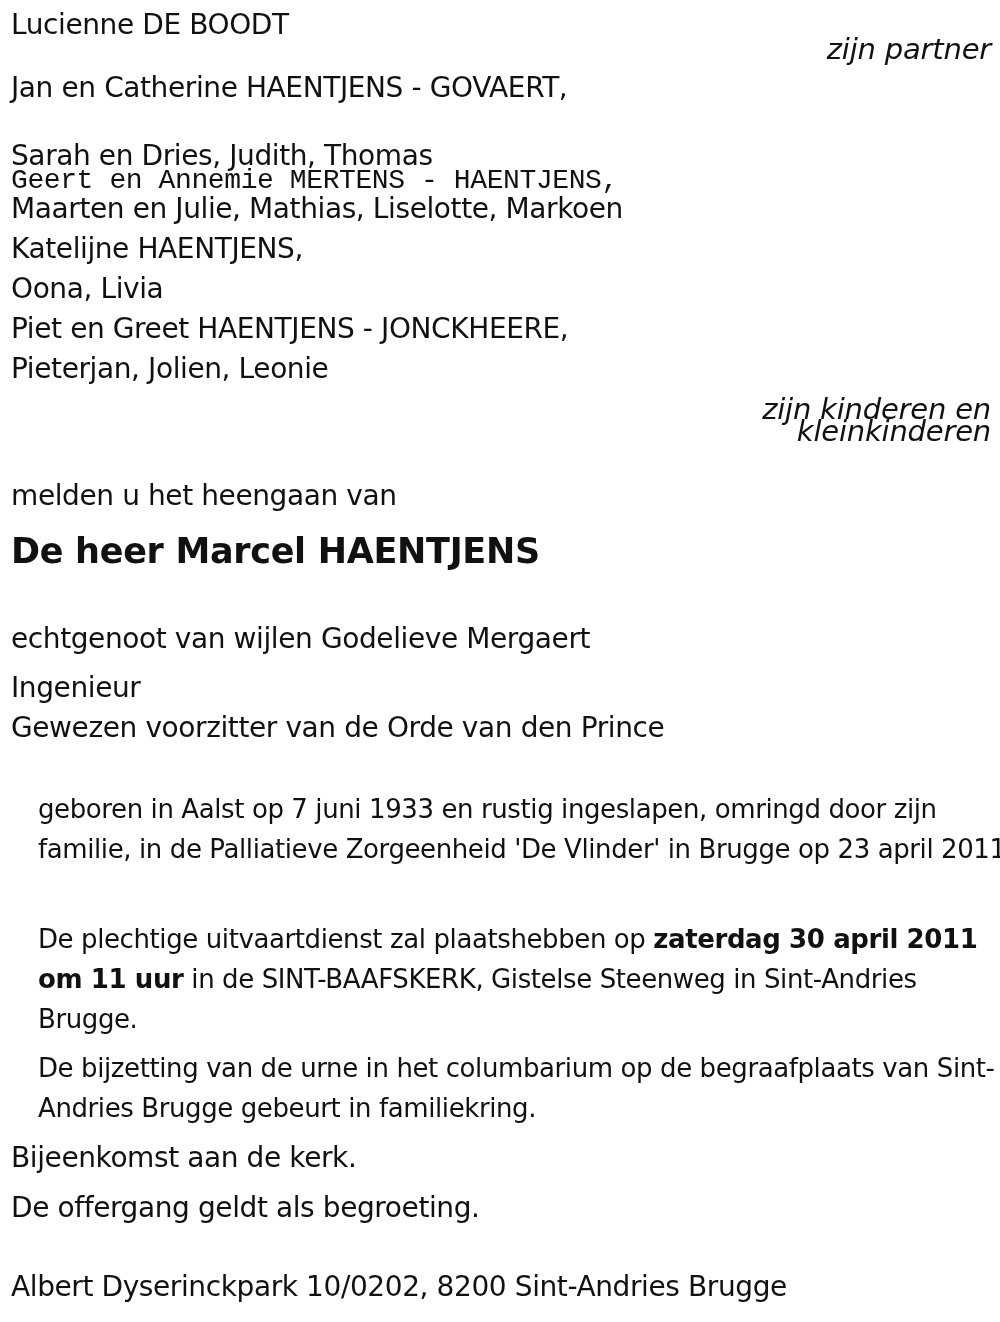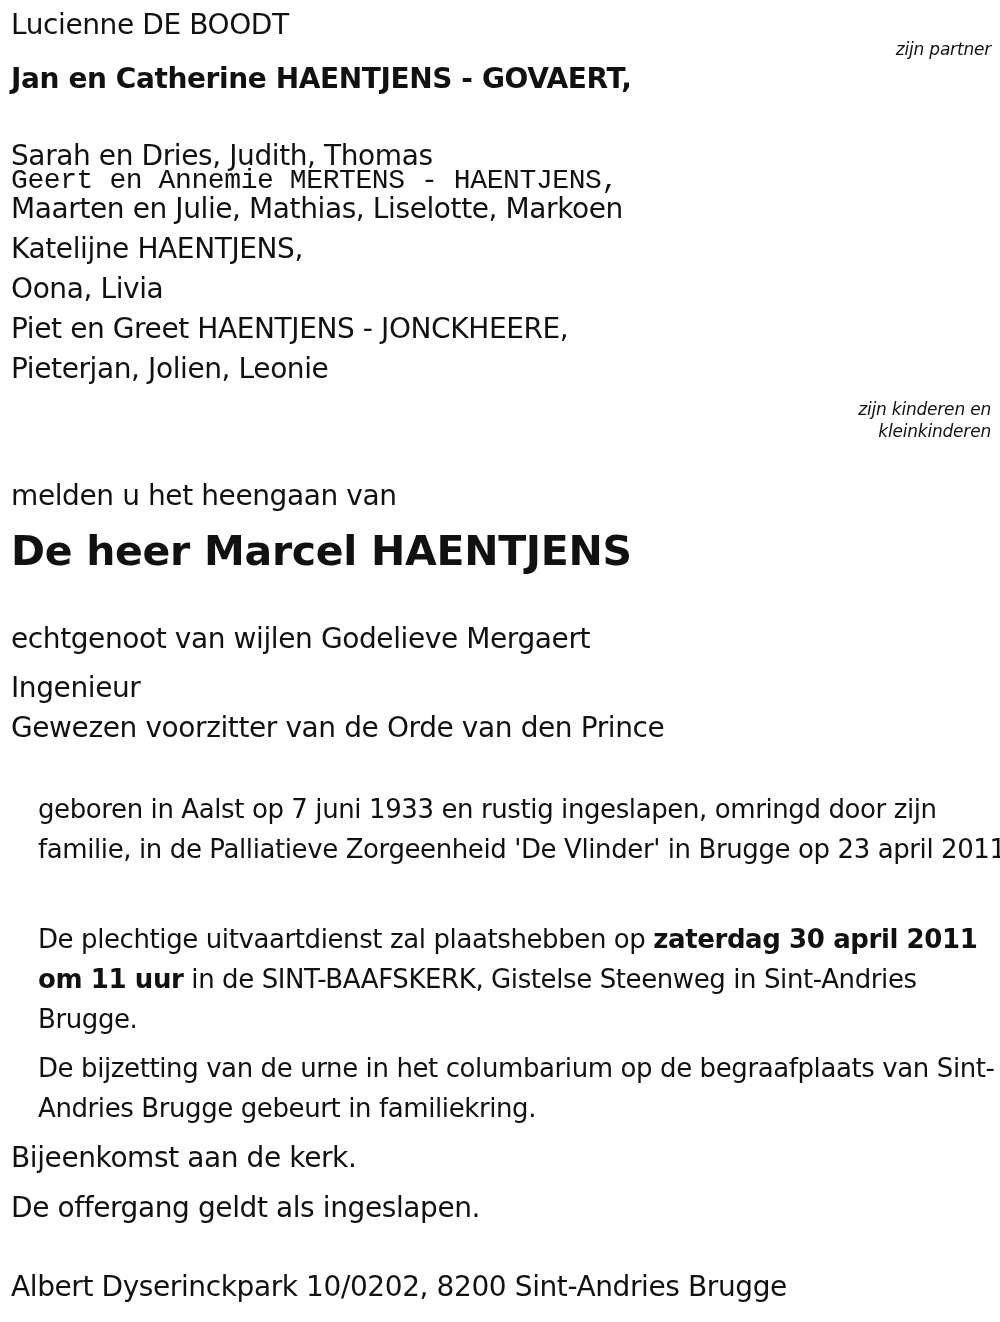--- a/index.html
+++ b/index.html
@@ -28,30 +28,30 @@
       white-space: nowrap;
       line-height: 40px;
       font-size: 28px;
       letter-spacing: -0.4px;
     }
     .right-italic {
       position: absolute;
       right: 0;
       text-align: right;
       font-style: italic;
-      font-size: 17px;
+      font-size: 29px;
       line-height: 34px;
       white-space: nowrap;
       letter-spacing: -0.2px;
     }
     .title {
       position: absolute;
       left: 0;
       font-weight: bold;
-      font-size: 41px;
+      font-size: 35px;
       line-height: 50px;
       white-space: nowrap;
       letter-spacing: -0.3px;
     }
     .para {
       position: absolute;
       left: 0;
       width: 980px;
       line-height: 40px;
       font-size: 26px;
@@ -61,21 +61,21 @@
     .para b { font-weight: bold; }
   </style>
 </head>
 <body>
 
 <div class="page">
 
   <div class="line" style="top:5px;">Lucienne DE BOODT</div>
   <div class="right-italic" style="top:32px;">zijn partner</div>
 
-  <div class="line" style="top:59px;font-weight:bold;">Jan en Catherine HAENTJENS - GOVAERT,</div>
+  <div class="line" style="top:68px;">Jan en Catherine HAENTJENS - GOVAERT,</div>
   <div class="line" style="top:119px;margin-top:17px;">Sarah en Dries, Judith, Thomas</div>
   <div class="line" style="top:161px;font-family:Liberation Mono, monospace;">Geert en Annemie MERTENS - HAENTJENS,</div>
   <div class="line" style="top:189px;">Maarten en Julie, Mathias, Liselotte, Markoen</div>
   <div class="line" style="top:229px;">Katelijne HAENTJENS,</div>
   <div class="line" style="top:269px;">Oona, Livia</div>
   <div class="line" style="top:309px;">Piet en Greet HAENTJENS - JONCKHEERE,</div>
   <div class="line" style="top:349px;">Pieterjan, Jolien, Leonie</div>
 
   <div class="right-italic" style="top:374px;margin-top:18px;">zijn kinderen en</div>
   <div class="right-italic" style="top:414px;">kleinkinderen</div>
@@ -88,17 +88,17 @@
   <div class="line" style="top:668px;">Ingenieur</div>
   <div class="line" style="top:708px;">Gewezen voorzitter van de Orde van den Prince</div>
 
   <div class="para" style="top:789px;">geboren in Aalst op 7 juni 1933 en rustig ingeslapen, omringd door zijn familie, in de Palliatieve Zorgeenheid 'De Vlinder' in Brugge op 23 april 2011</div>
 
   <div class="para" style="top:919px;"><span>De plechtige uitvaartdienst zal plaatshebben op </span><b>zaterdag 30 april 2011 om 11 uur</b><span> in de SINT-BAAFSKERK, Gistelse Steenweg in Sint-Andries Brugge.</span></div>
 
   <div class="para" style="top:1048px;">De bijzetting van de urne in het columbarium op de begraafplaats van Sint-Andries Brugge gebeurt in familiekring.</div>
 
   <div class="line" style="top:1138px;">Bijeenkomst aan de kerk.</div>
-  <div class="line" style="top:1188px;">De offergang geldt als ingeslapen.</div>
+  <div class="line" style="top:1188px;">De offergang geldt als begroeting.</div>
 
   <div class="line" style="top:1267px;">Albert Dyserinckpark 10/0202, 8200 Sint-Andries Brugge</div>
 
 </div>
 
 </body></html>

